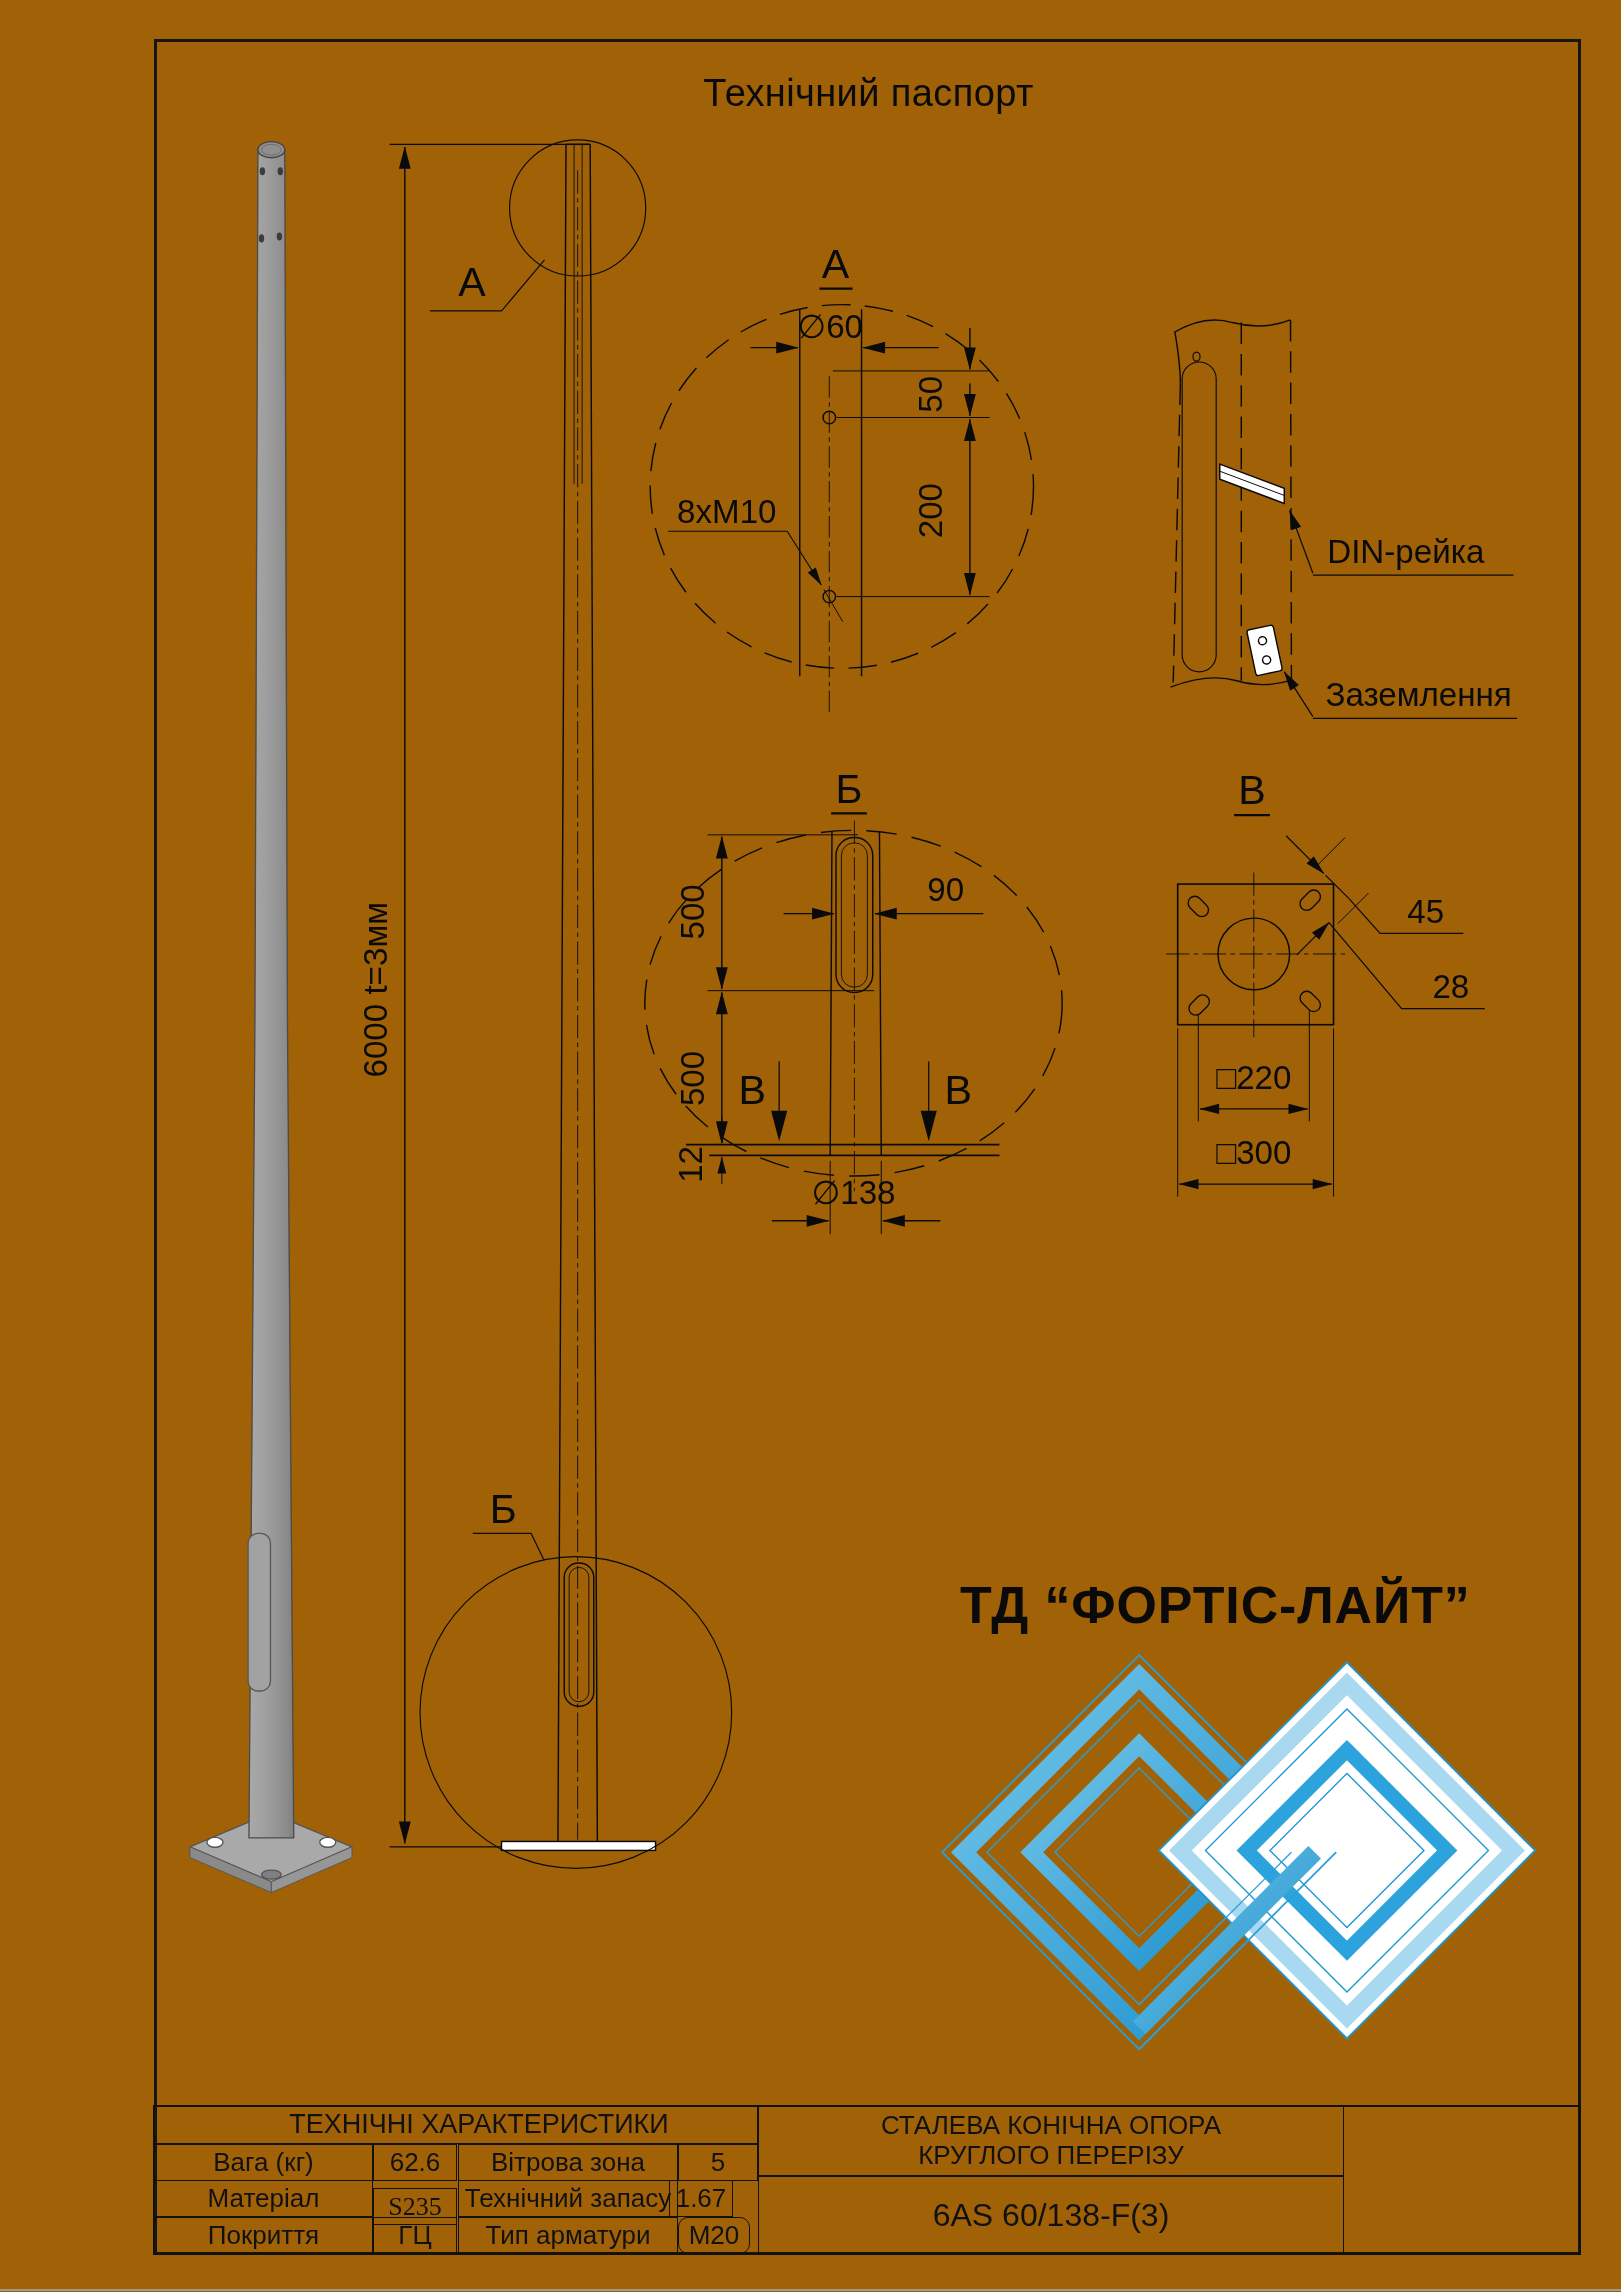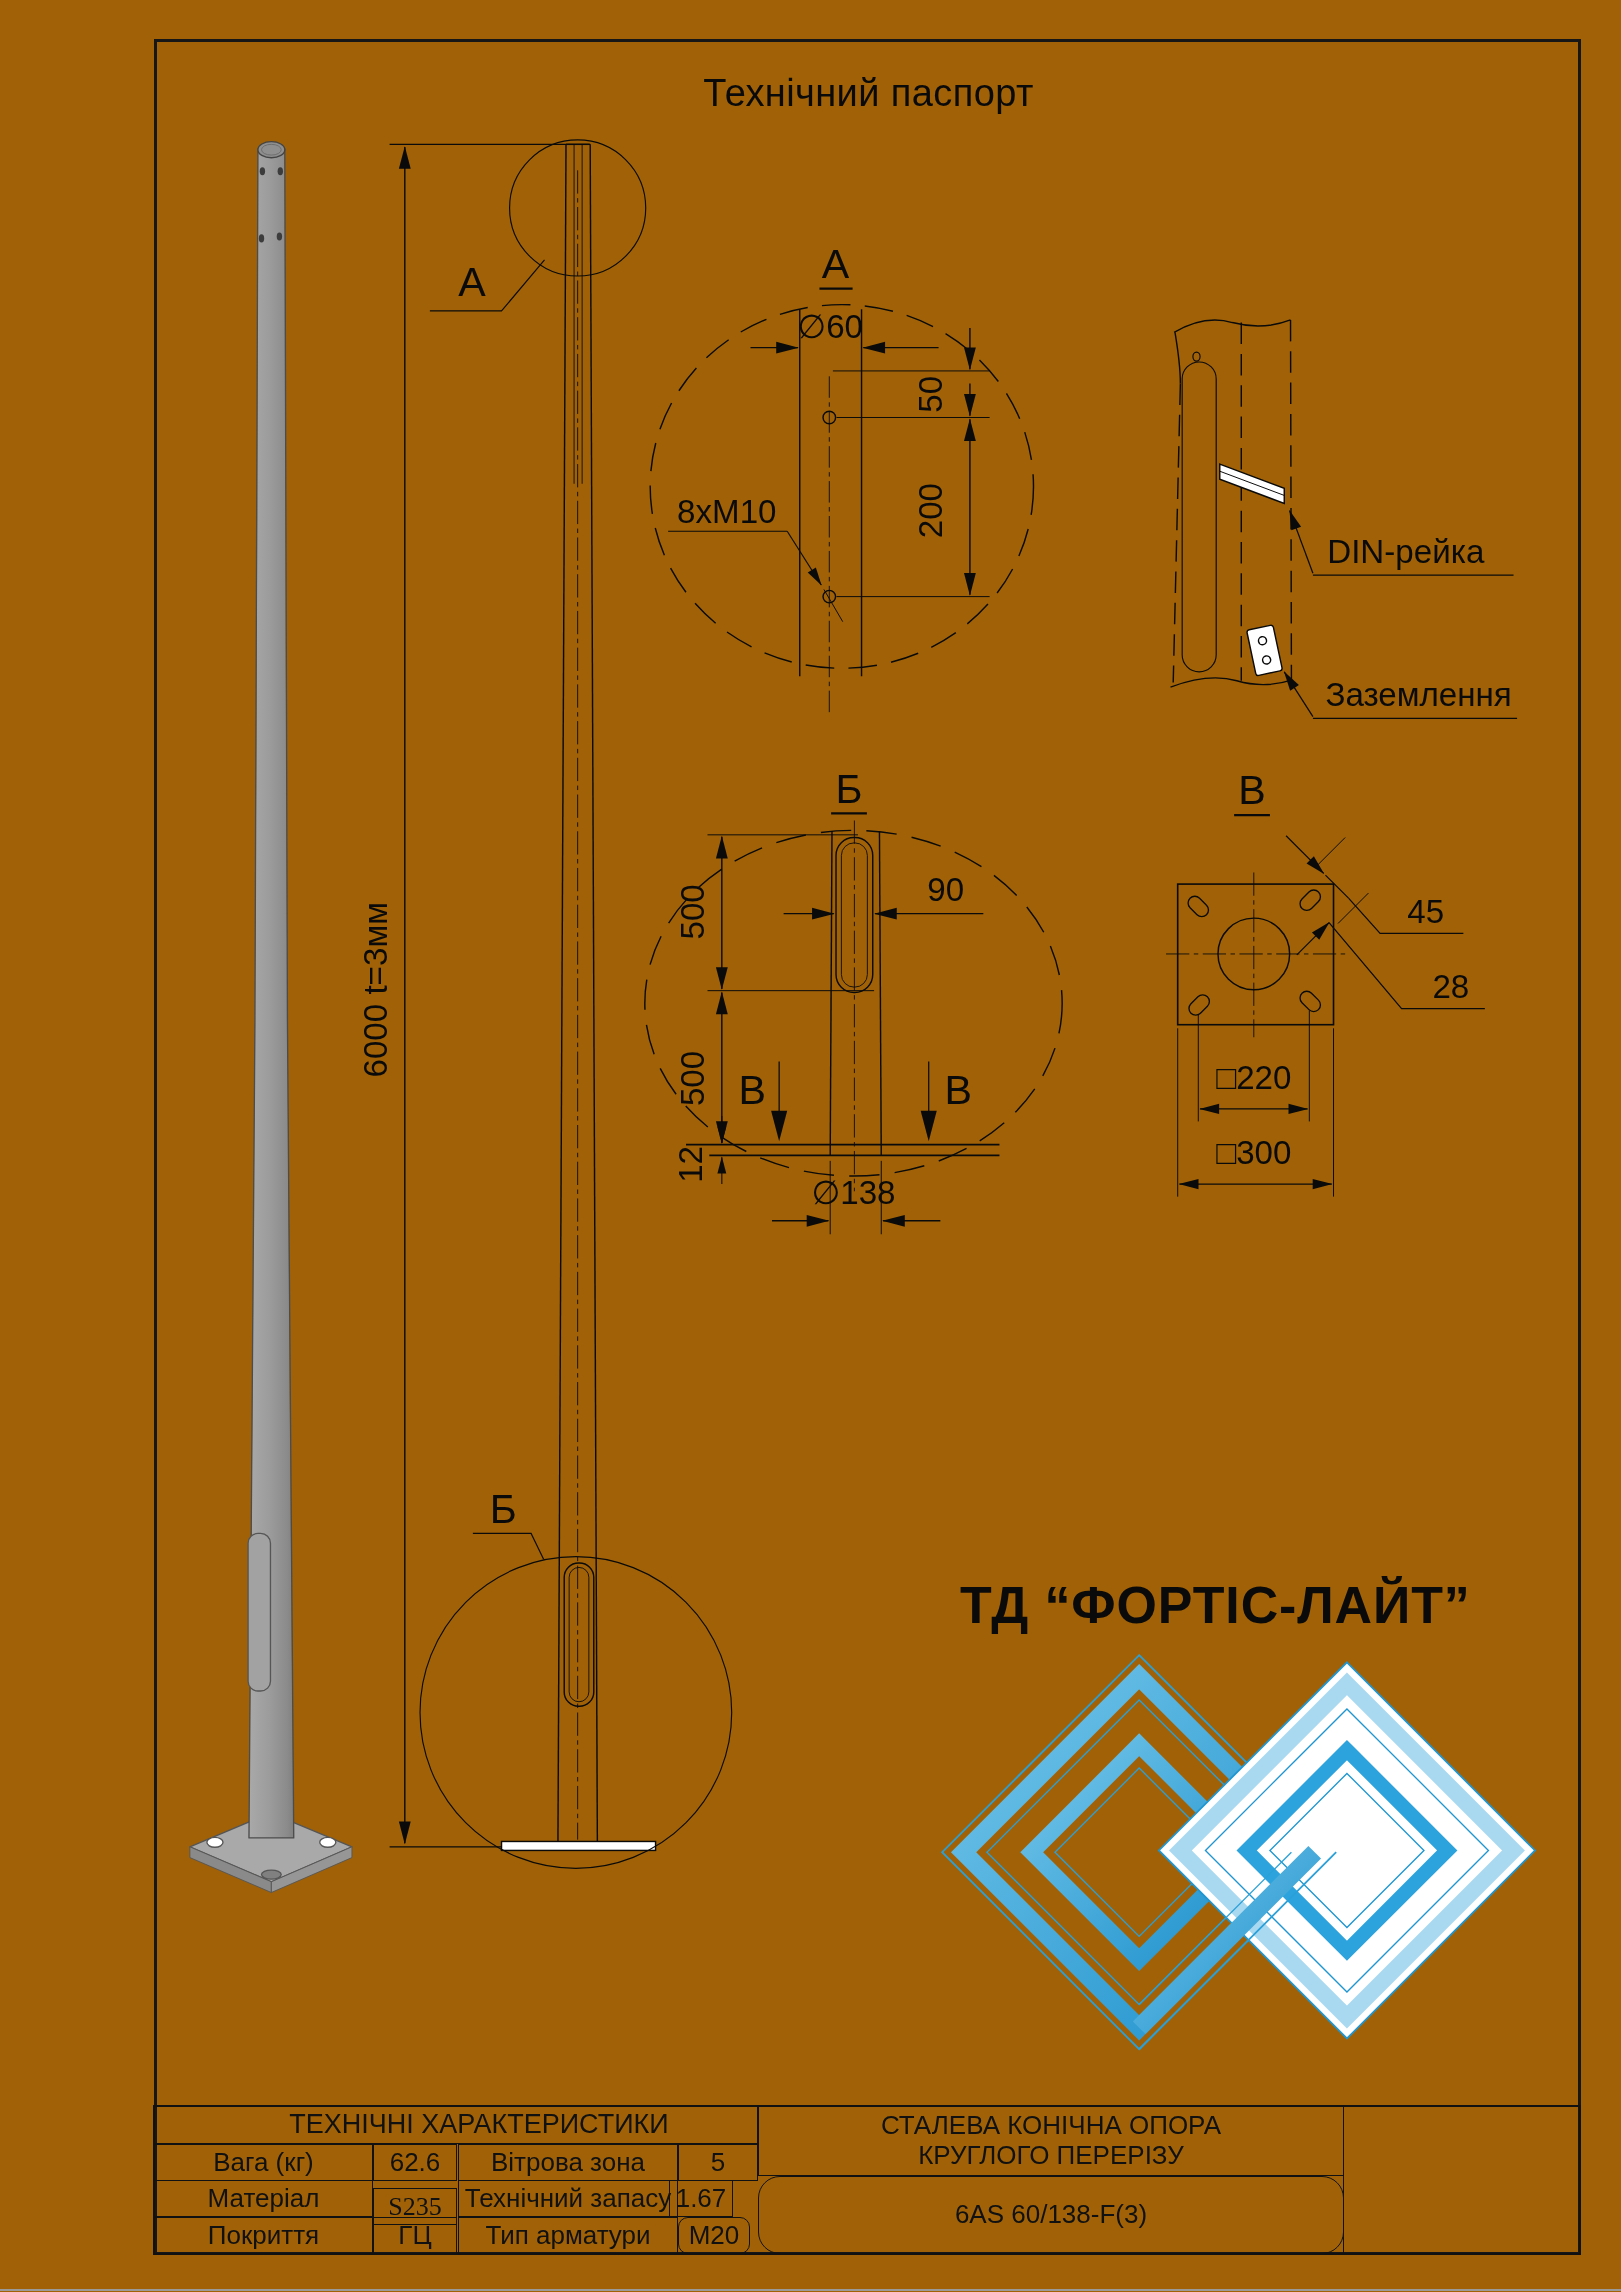--- a/index.html
+++ b/index.html
@@ -11,21 +11,21 @@
   .art{position:absolute;left:0;top:0;width:1621px;height:2293px;}
   .art text{font-family:"Liberation Sans",sans-serif;fill:#0a0a0a;}
   .t38{font-size:37px;}
   .t46{font-size:46px;}
   .tlogo{font-family:"Liberation Serif",serif;font-weight:bold;font-size:58px;letter-spacing:1px;}
   
   .tbl{position:absolute;left:154px;top:2106px;width:1427px;height:148px;}
   .cell{position:absolute;border:1.8px solid #111;display:flex;align-items:center;justify-content:center;
         font-size:26px;line-height:1.15;text-align:center;background:transparent;box-sizing:border-box;}
   .tbl-outer{position:absolute;left:-0.9px;top:-0.9px;width:1428px;height:150px;border:2.7px solid #111;box-sizing:border-box;}
-  .model-cell{font-size:26px;border-radius:22px;}
+  .model-cell{font-size:32px;}
   .prod-cell{font-size:26px;flex-direction:column;}
   .frame{position:absolute;left:154px;top:39px;width:1427px;height:2216px;border:3.6px solid #161616;box-sizing:border-box;}
 </style>
 </head>
 <body>
 
 <div class="page">
 
   <div class="frame"></div>
 

